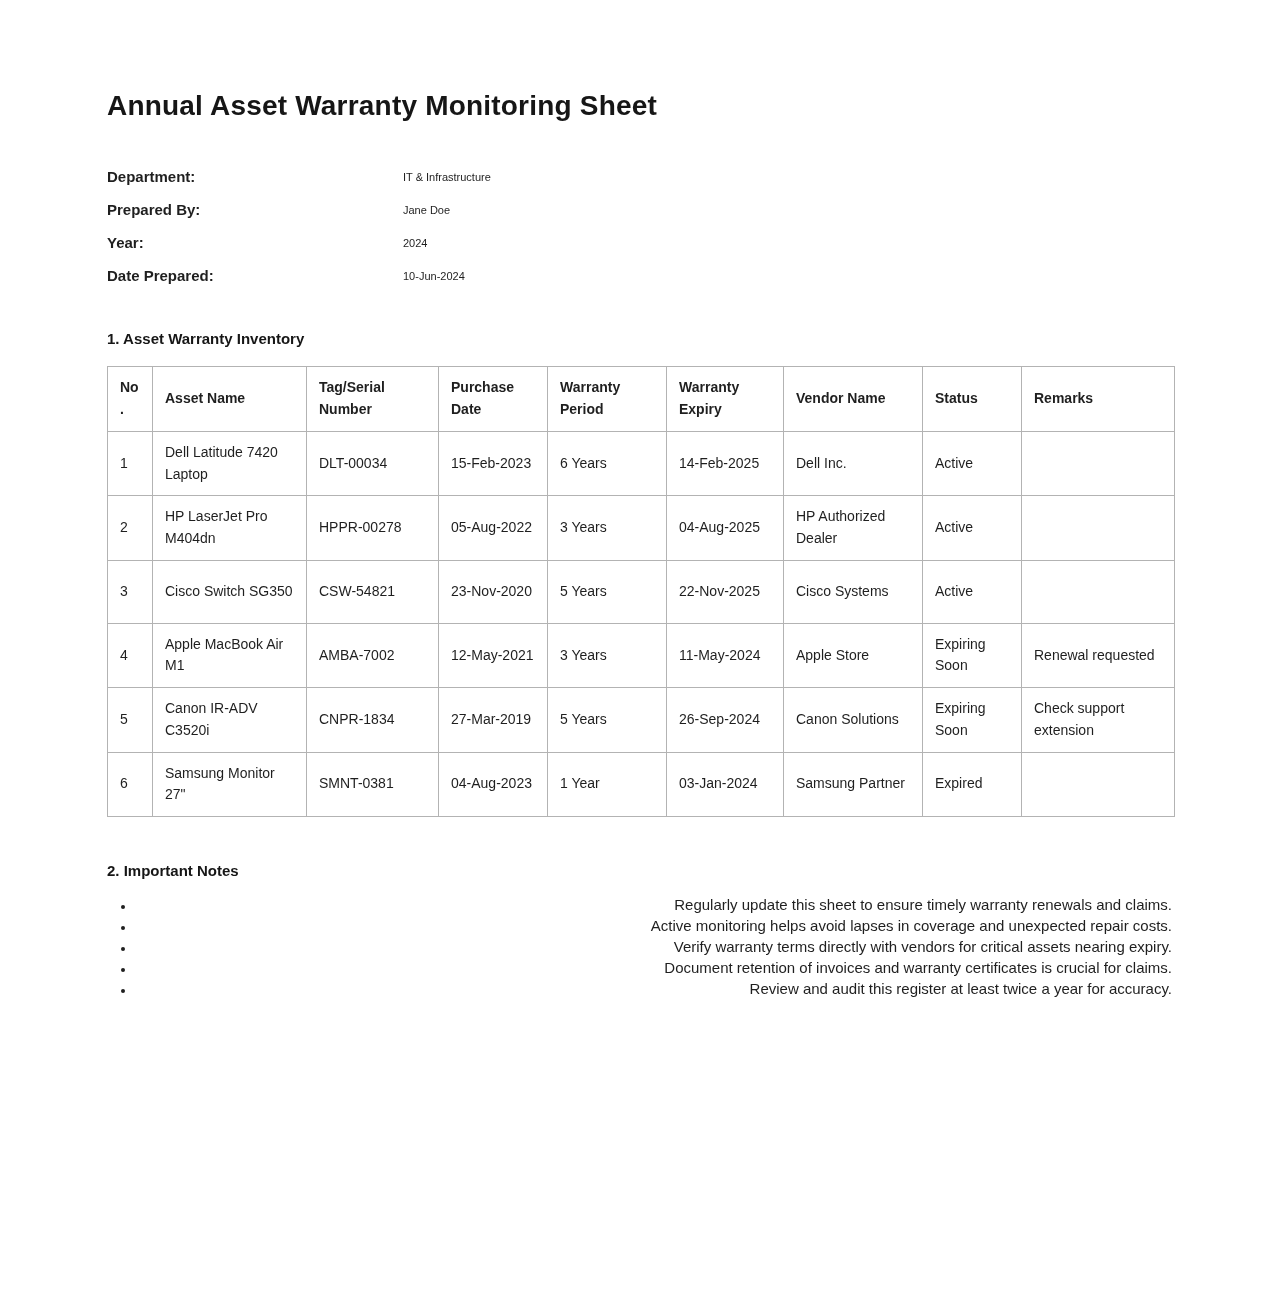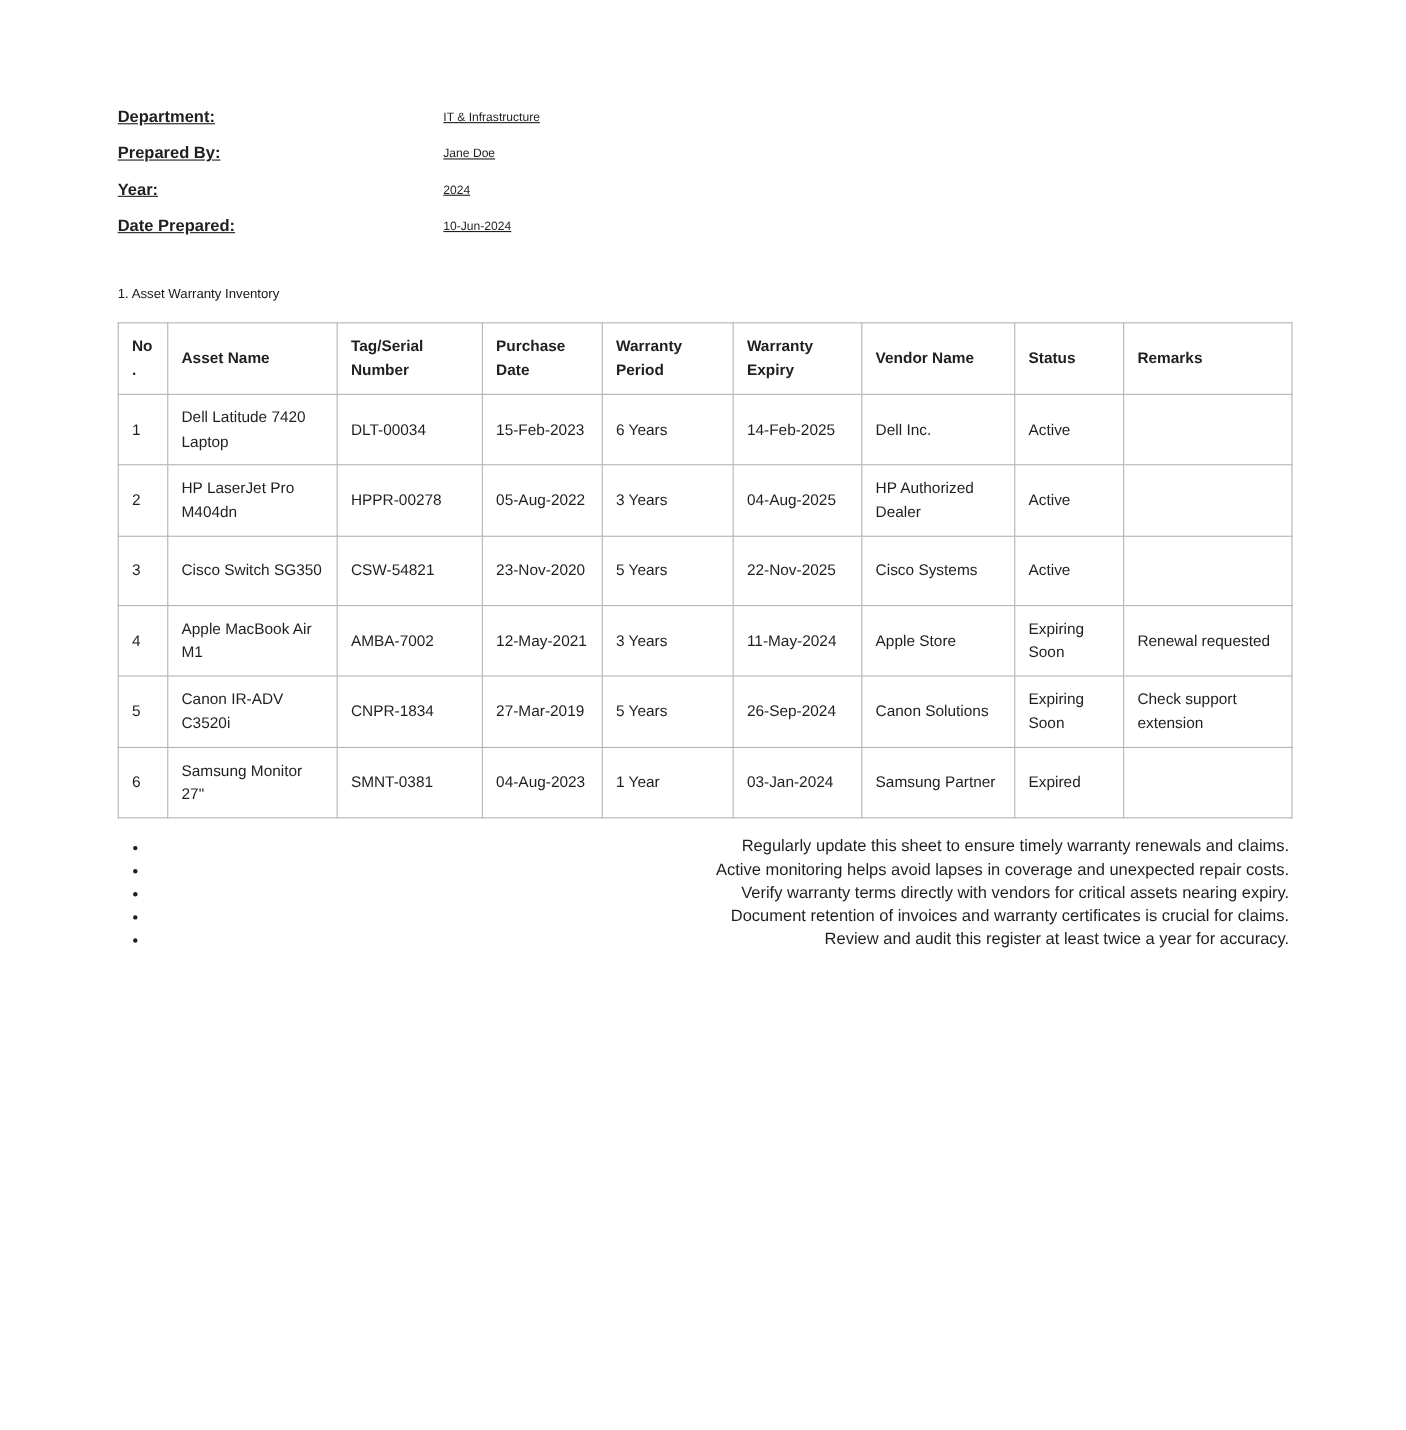--- a/index.html
+++ b/index.html
@@ -21,40 +21,39 @@
     font-size: 28px;
     font-weight: 700;
     color: #161616;
     letter-spacing: 0.2px;
     margin-bottom: 38px;
   }
   .meta-grid {
     display: grid;
     grid-template-columns: 296px auto;
     row-gap: 0;
-    text-decoration: underline;
   }
   .meta-row { display: contents; }
   .meta-label {
     font-size: 15px;
     font-weight: 700;
     height: 33px;
     display: flex;
     align-items: center;
   }
   .meta-value {
     font-size: 11px;
     font-weight: 400;
     height: 33px;
     display: flex;
     align-items: center;
   }
   .section-heading {
-    font-size: 12px;
-    font-weight: 400;
+    font-size: 15px;
+    font-weight: 700;
     color: #161616;
   }
   .section-1 { margin-top: 38px; }
   .inventory-table {
     margin-top: 19px;
     border-collapse: collapse;
     table-layout: fixed;
     width: 1067px;
   }
   .inventory-table th,
@@ -87,20 +86,21 @@
     line-height: 21px;
     padding-left: 2px;
   }
   .notes-list li::marker { font-size: 12px; }
 </style>
 </head>
 <body>
 
 <div class="page">
 
+  <h1 class="doc-title">Annual Asset Warranty Monitoring Sheet</h1>
 
   <div class="meta-grid">
     <div class="meta-row">
       <div class="meta-label">Department:</div>
       <div class="meta-value">IT &amp; Infrastructure</div>
     </div>
     <div class="meta-row">
       <div class="meta-label">Prepared By:</div>
       <div class="meta-value">Jane Doe</div>
     </div>
@@ -204,20 +204,21 @@
         <td>04-Aug-2023</td>
         <td>1 Year</td>
         <td>03-Jan-2024</td>
         <td>Samsung Partner</td>
         <td>Expired</td>
         <td></td>
       </tr>
     </tbody>
   </table>
 
+  <h2 class="section-heading section-2">2. Important Notes</h2>
 
   <ul class="notes-list">
     <li>Regularly update this sheet to ensure timely warranty renewals and claims.</li>
     <li>Active monitoring helps avoid lapses in coverage and unexpected repair costs.</li>
     <li>Verify warranty terms directly with vendors for critical assets nearing expiry.</li>
     <li>Document retention of invoices and warranty certificates is crucial for claims.</li>
     <li>Review and audit this register at least twice a year for accuracy.</li>
   </ul>
 
 </div>

